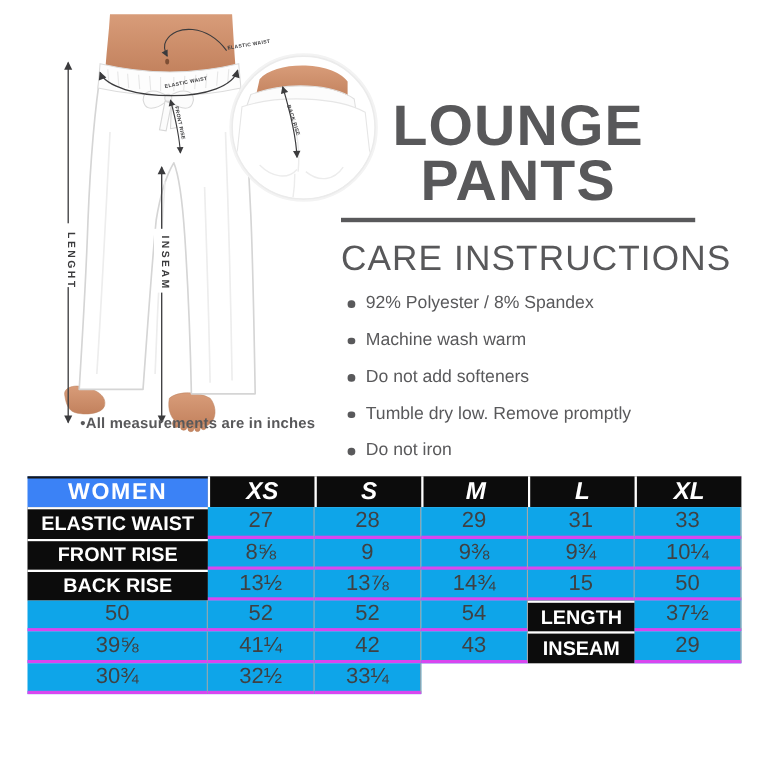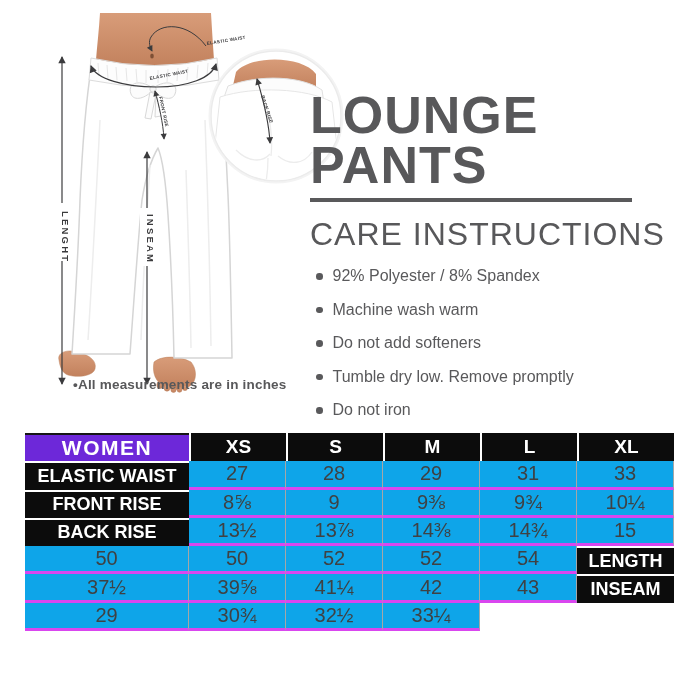--- a/index.html
+++ b/index.html
@@ -7,39 +7,39 @@
           font-family:"Liberation Sans",sans-serif;}
 
   
   .fig-svg{position:absolute;left:0;top:0;}
   .measure-note{position:absolute;left:73px;top:377px;font-size:13.5px;font-weight:700;
                 color:#58585a;letter-spacing:.2px;}
 
   
   .right-col{position:absolute;left:310px;top:90px;width:322px;}
   .page-title{color:#58585a;font-weight:700;font-size:52px;line-height:50px;
-              text-align:left;letter-spacing:1px;}
+              text-align:center;letter-spacing:1px;}
   .title-divider{height:4px;background:#59595b;margin-top:8px;}
   .care-heading{margin-top:14px;color:#58585a;font-weight:400;font-size:32px;
                 letter-spacing:1px;white-space:nowrap;}
   .care-list{margin-top:11px;}
   .care-item{display:flex;align-items:flex-start;color:#59595b;font-size:16px;
              line-height:20.5px;margin-top:13px;}
   .care-bullet{width:6.5px;height:6.5px;border-radius:50%;background:#59595b;
                margin:7px 10px 0 6px;flex:0 0 auto;}
 
   
   .size-table{position:absolute;left:25px;top:433px;width:649px;height:198px;
               display:grid;grid-template-columns:164px repeat(5,1fr);
               grid-template-rows:repeat(7,1fr);}
   .cell{display:flex;align-items:center;justify-content:center;}
-  .cell-corner{background:#6d28d9;color:#fff;font-weight:700;font-size:21px;
+  .cell-corner{background:#3b82f6;color:#fff;font-weight:700;font-size:21px;
                letter-spacing:1.5px;border-top:2px solid #161616;}
-  .cell-head{background:#0c0c0c;color:#fff;font-weight:700;font-size:19px;
-             border-left:2px solid #fff;}
+  .cell-head{background:#0c0c0c;color:#fff;font-weight:700;font-size:22px;
+             border-left:2px solid #fff;font-style:italic;}
   .cell-label{background:#0c0c0c;color:#fff;font-weight:700;font-size:18px;
               border-top:2px solid #fff;white-space:nowrap;}
   .cell-data{background:#0ea5e9;color:#3f4143;font-size:20px;
              border-right:1px solid #a6a6a6;border-bottom:3px solid #d946ef;}
 
   
   .ann{fill:#3b3b3d;font-family:"Liberation Sans",sans-serif;}
 </style>
 </head>
 <body>
@@ -202,21 +202,20 @@
     <div class="cell cell-label">FRONT RISE</div>
     <div class="cell cell-data">8⅝</div>
     <div class="cell cell-data">9</div>
     <div class="cell cell-data">9⅜</div>
     <div class="cell cell-data">9¾</div>
     <div class="cell cell-data">10¼</div>
 
     <div class="cell cell-label">BACK RISE</div>
     <div class="cell cell-data">13½</div>
     <div class="cell cell-data">13⅞</div>
-    <div class="cell cell-data">14⅜</div>
     <div class="cell cell-data">14¾</div>
     <div class="cell cell-data">15</div>
 
     <div class="cell cell-data">50</div>
     <div class="cell cell-data">50</div>
     <div class="cell cell-data">52</div>
     <div class="cell cell-data">52</div>
     <div class="cell cell-data">54</div>
 
     <div class="cell cell-label">LENGTH</div>

